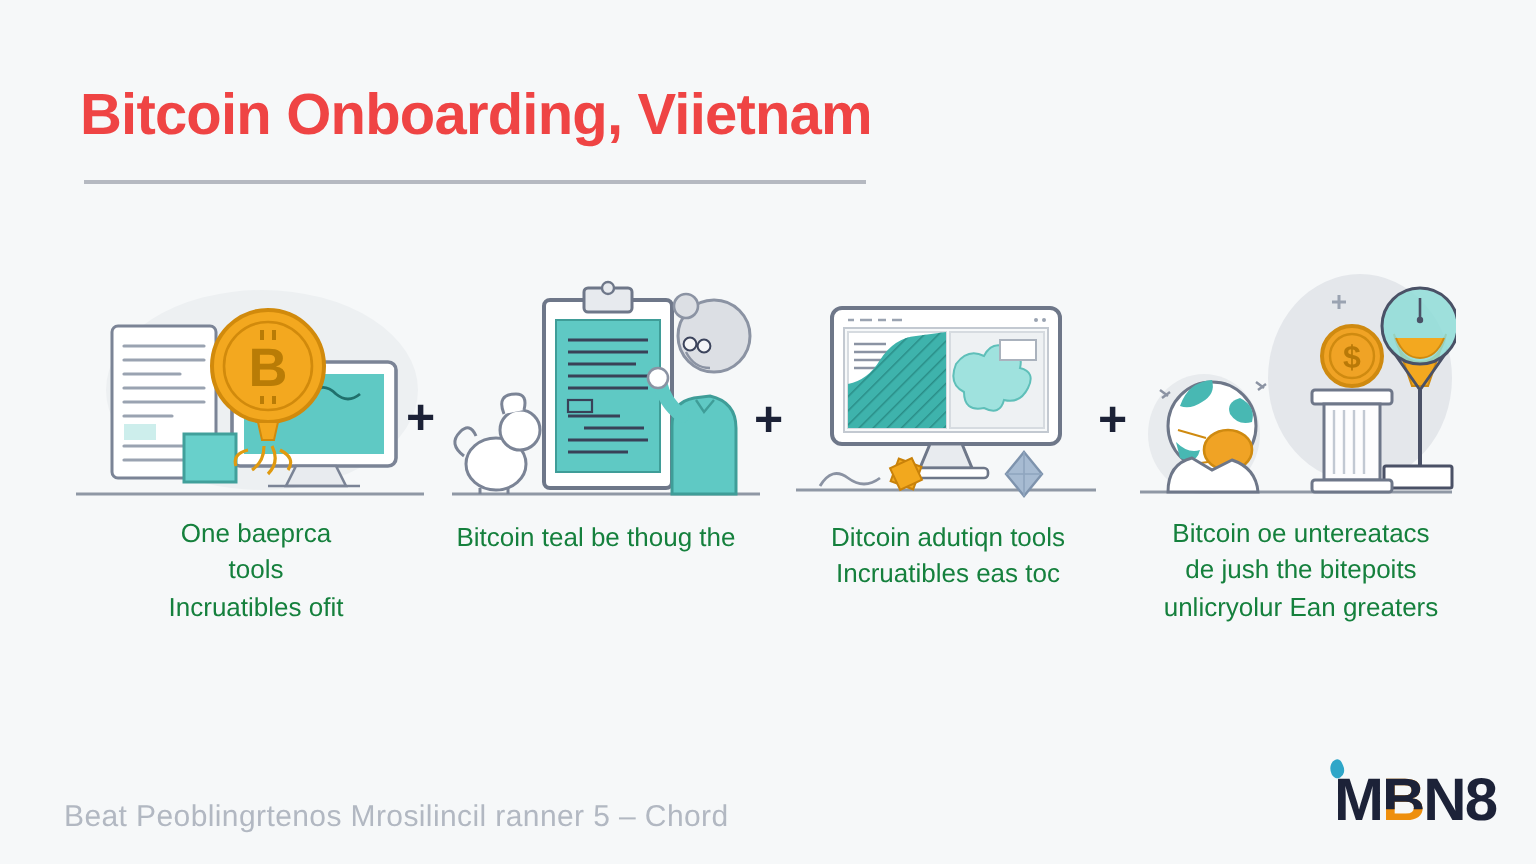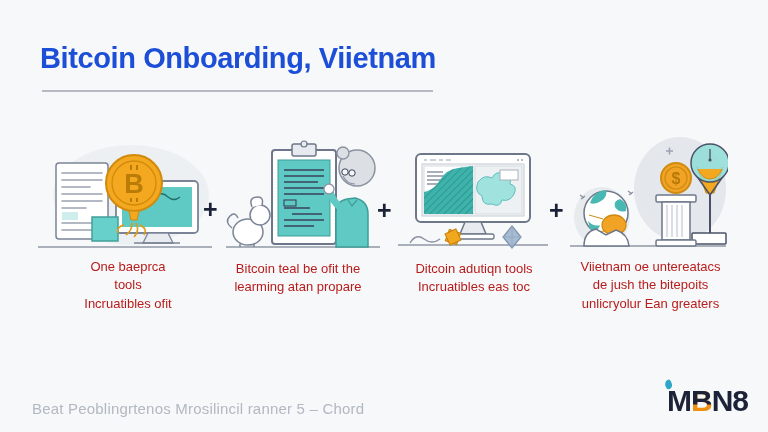--- a/index.html
+++ b/index.html
@@ -3,37 +3,37 @@
 <meta charset="utf-8">
 <style>
   html,body{margin:0;padding:0;background:#ffffff;}
   .stage{
     position:relative;width:768px;height:432px;overflow:hidden;
     background:#f6f8f9;
     font-family:"Liberation Sans",sans-serif;
   }
   .title{
     position:absolute;left:40px;top:42px;margin:0;
-    font-size:29px;font-weight:700;color:#1d4ed8;letter-spacing:-0.4px;
+    font-size:29px;font-weight:700;color:#ef4444;letter-spacing:-0.4px;
   }
   .title-underline{
     position:absolute;left:42px;top:90px;width:391px;height:2px;
     background:#a9aeb7;opacity:.85;
   }
   .fig{position:absolute;}
   .fig svg{display:block;}
   .plus{
     position:absolute;font-size:25px;font-weight:700;color:#1b2136;line-height:1;
   }
   .plus-1{left:203px;top:197px;}
   .plus-2{left:377px;top:198px;}
   .plus-3{left:549px;top:198px;}
   .caption{
     position:absolute;text-align:center;
-    font-size:13px;line-height:1.42;color:#b91c1c;
+    font-size:13px;line-height:1.42;color:#15803d;
   }
   .cap-1{left:43px;top:258px;width:170px;}
   .cap-2{left:208px;top:260px;width:180px;}
   .cap-3{left:389px;top:260px;width:170px;}
   .cap-4{left:558px;top:258px;width:185px;}
   .footer-credit{
     position:absolute;left:32px;top:400px;
     font-size:15px;color:#b2b8c2;letter-spacing:.2px;
   }
   .logo{
@@ -173,29 +173,28 @@
       <text x="108" y="51" text-anchor="middle" font-size="16" font-weight="bold" fill="#b87908" font-family="Liberation Sans, sans-serif">$</text>
     </svg>
   </div>
 
   <div class="caption cap-1">
     <div>One baeprca</div>
     <div>tools</div>
     <div>Incruatibles ofit</div>
   </div>
   <div class="caption cap-2">
-    <div>Bitcoin teal be ofit the</div>
-    <div>learming atan propare</div>
+    <div>Bitcoin teal be thoug the</div>
   </div>
   <div class="caption cap-3">
     <div>Ditcoin adutiqn tools</div>
     <div>Incruatibles eas toc</div>
   </div>
   <div class="caption cap-4">
-    <div>Viietnam oe untereatacs</div>
+    <div>Bitcoin oe untereatacs</div>
     <div>de jush the bitepoits</div>
     <div>unlicryolur Ean greaters</div>
   </div>
 
   <div class="footer-credit">Beat Peoblingrtenos Mrosilincil ranner 5 – Chord</div>
 
   <div class="logo">
     <span class="logo-accent"></span>
     <span>M</span>
     <span class="logo-b"><span>B</span><span class="b-top">B</span></span>

